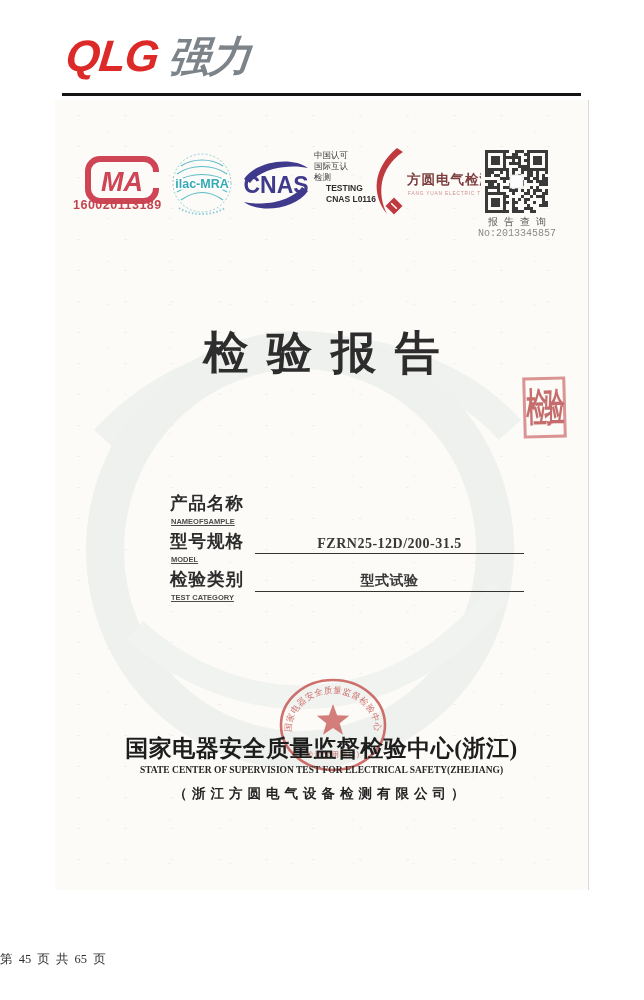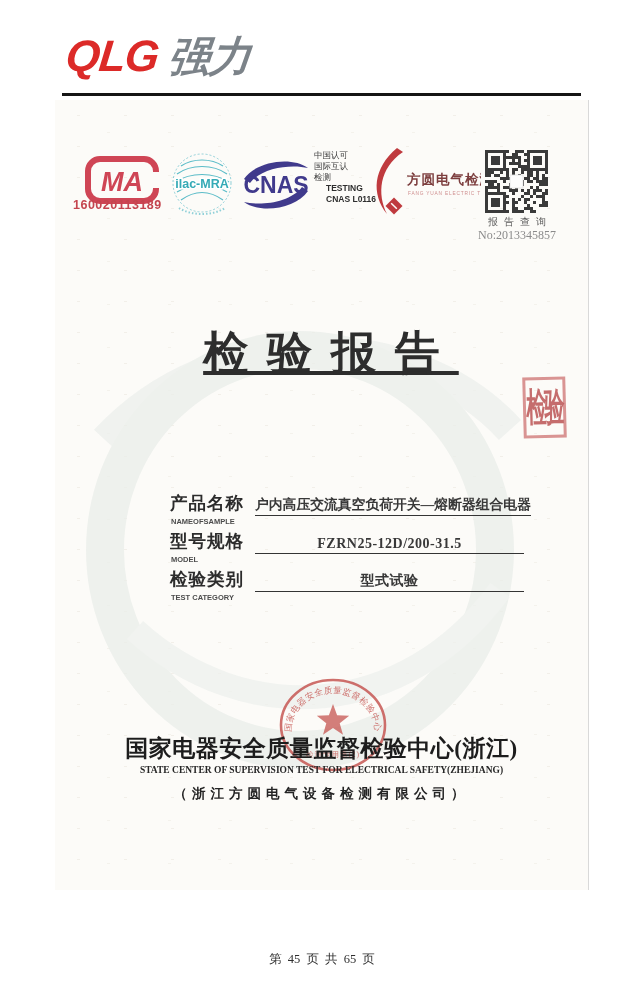--- a/index.html
+++ b/index.html
@@ -26,59 +26,59 @@
   .mark{position:absolute;}
   .cma-number{position:absolute;left:18px;top:98px;width:110px;text-align:left;
         font-family:"Liberation Sans",sans-serif;font-weight:bold;font-size:12.5px;
         color:#c4454f;letter-spacing:.5px;}
   .cnas-text{position:absolute;left:259px;top:50px;width:70px;line-height:1.3;
         font-family:"Liberation Sans",sans-serif;font-size:8.5px;color:#3c3c3c;}
   .cnas-text .b{font-weight:bold;color:#2e2e2e;margin-left:12px;}
   .qr-caption{position:absolute;left:408px;top:115px;width:108px;text-align:center;
         font-size:10px;color:#5a5a5a;letter-spacing:6px;text-indent:6px;}
   .qr-number{position:absolute;left:408px;top:128px;width:108px;text-align:center;
-        font-family:Liberation Serif, serif;font-size:12px;color:#8a8a8a;}
+        font-family:Liberation Mono, monospace;font-size:10px;color:#8a8a8a;}
 
   
   .title-block{position:absolute;left:0;top:230px;width:100%;text-align:center;}
   .title-cn{font-size:45px;font-weight:bold;color:#2d2d2d;letter-spacing:.42em;
-            text-indent:.42em;line-height:1.05;text-decoration:underline;}
+            text-indent:.42em;line-height:1.05;}
   .title-en{font-size:25px;font-weight:bold;color:#2f2f2f;letter-spacing:6px;
             text-indent:6px;margin-top:8px;}
 
   
   .square-seal{position:absolute;left:468px;top:277px;width:37px;height:55px;
         border:3px solid rgba(198,90,90,.75);display:flex;align-items:center;
         justify-content:center;transform:rotate(-1.5deg);opacity:.85;}
   .square-seal span{font-size:20px;font-weight:bold;color:rgba(180,66,66,.9);
         letter-spacing:-2px;transform:scaleY(1.95);white-space:nowrap;}
 
   
   .fields{position:absolute;left:115px;top:378px;width:354px;}
   .frow{display:flex;align-items:flex-end;height:38px;position:relative;gap:11px;}
   .flabel{font-size:17.5px;font-weight:bold;color:#2c2c2c;letter-spacing:1px;
           white-space:nowrap;position:relative;padding-bottom:1px;}
   .fsub{position:absolute;left:1px;bottom:-10px;font-family:"Liberation Sans",sans-serif;
-        font-size:7.5px;font-weight:bold;color:#4c4c4c;letter-spacing:0;white-space:nowrap;}
+        font-size:7.5px;font-weight:bold;color:#4c4c4c;letter-spacing:0;white-space:nowrap;text-decoration:underline;}
   .fline{flex:1;border-bottom:1.6px solid #343434;text-align:center;
          padding-bottom:1px;white-space:nowrap;}
   .fval{font-size:14px;font-weight:bold;color:#383838;letter-spacing:.5px;}
   .frow.long .fval{font-size:13.8px;letter-spacing:0;}
 
   
   .round-seal{position:absolute;left:222px;top:577px;opacity:.82;}
   .issuer-cn{position:absolute;left:0;top:633px;width:100%;text-align:center;
         font-size:23px;font-weight:bold;color:#1d1d1d;letter-spacing:.5px;z-index:2;}
   .issuer-en{position:absolute;left:0;top:665px;width:100%;text-align:center;
         font-size:9.5px;font-weight:bold;color:#262626;z-index:2;}
   .issuer-co{position:absolute;left:0;top:685px;width:100%;text-align:center;
         font-size:13.5px;font-weight:bold;color:#242424;letter-spacing:5px;z-index:2;}
 
   
-  .footer{position:absolute;left:0;top:951px;width:100%;text-align:center;
+  .footer{position:absolute;left:0;top:951px;width:100%;text-align:left;
         font-size:12.5px;color:#2f2f2f;word-spacing:3px;}
 </style>
 </head>
 <body>
 
 <div class="logo">
   <span class="qlg">QLG</span>
   <span class="qlcn">强力</span>
 </div>
 <div class="rule"></div>
@@ -305,23 +305,20 @@
   <div class="square-seal">
     <span>检验</span>
   </div>
 
   <div class="fields">
     <div class="frow long">
       <div class="flabel">
         <span>产品名称</span>
         <span class="fsub">NAMEOFSAMPLE</span>
       </div>
-      <div class="fline">
-        <span class="fval">户内高压交流真空负荷开关—熔断器组合电器</span>
-      </div>
     </div>
     <div class="frow">
       <div class="flabel">
         <span>型号规格</span>
         <span class="fsub">MODEL</span>
       </div>
       <div class="fline">
         <span class="fval">FZRN25-12D/200-31.5</span>
       </div>
     </div>

